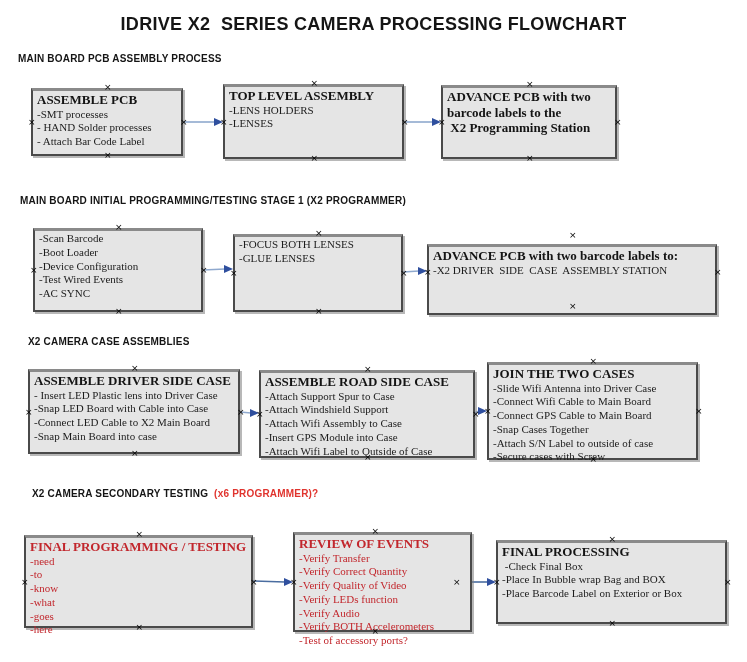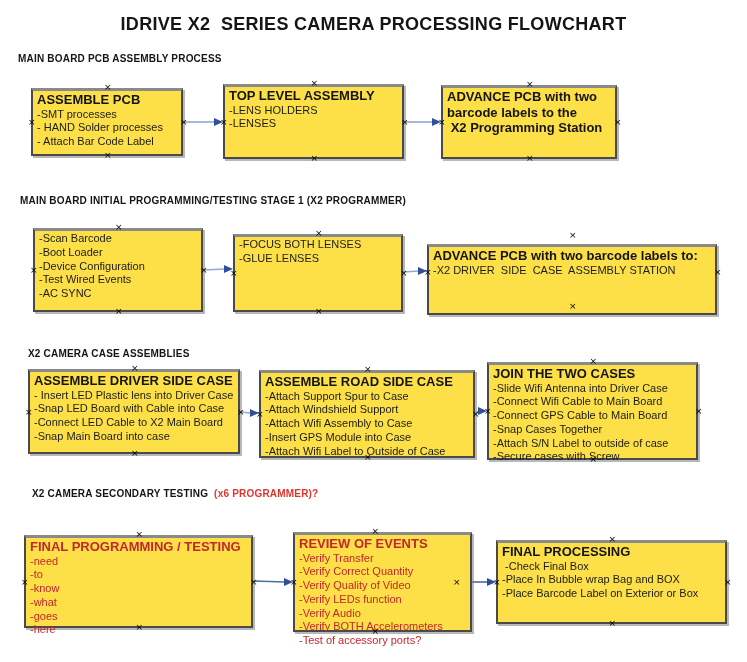--- a/index.html
+++ b/index.html
@@ -11,24 +11,24 @@
     position:absolute;top:14px;left:0;width:747px;text-align:center;
     font-size:18px;font-weight:bold;letter-spacing:.3px;white-space:pre;color:#151515;
   }
   .section-heading{
     position:absolute;font-size:10px;font-weight:bold;letter-spacing:.2px;
     white-space:pre;color:#151515;
   }
   .section-heading .red-part{color:#e0342e;}
   .flow-box{
     position:absolute;box-sizing:border-box;
-    background:#fde047;
+    background:#e5e5e5;
     border:2px solid #4a4a4a;border-top:3px solid #8a8a8a;
     box-shadow:2px 2px 0 rgba(125,125,125,.55);
-    padding:1px 3px 0 4px;overflow:visible;
+    padding:1px 3px 0 4px;overflow:visible;font-family:Liberation Serif, serif;
   }
   .box-title{font-size:13px;font-weight:bold;line-height:15.5px;white-space:pre-wrap;color:#141414;}
   .box-item{font-size:11px;line-height:13.8px;white-space:pre;color:#1c1c1c;}
   .flow-box.red-box .box-title,.flow-box.red-box .box-item{color:#c2272d;}
   .anchor{
     position:absolute;font-size:9px;line-height:9px;color:#000;
     font-family:"DejaVu Sans", sans-serif;pointer-events:none;
   }
   #arrow-layer{position:absolute;top:0;left:0;}
 </style>
@@ -52,21 +52,21 @@
       <line x1="475" y1="413" x2="479" y2="411" stroke="#8fa9ce" stroke-width="1.6"></line>
       <polygon points="487,411 478,407 478,415" fill="#2f4f9e"></polygon>
       <line x1="253" y1="581" x2="285" y2="582" stroke="#4a6da0" stroke-width="1.6"></line>
       <polygon points="293,582 284,578 284,586" fill="#2f4f9e"></polygon>
       <line x1="456" y1="582" x2="488" y2="582" stroke="#4a6da0" stroke-width="1.6"></line>
       <polygon points="496,582 487,578 487,586" fill="#2f4f9e"></polygon>
     </svg>
 
   <div class="section-heading" id="sh0" style="left: 18px; top: 53px;"><span>MAIN BOARD PCB ASSEMBLY PROCESS</span></div>
   <div class="section-heading" id="sh1" style="left: 20px; top: 195px;"><span>MAIN BOARD INITIAL PROGRAMMING/TESTING STAGE 1 (X2 PROGRAMMER)</span></div>
-  <div class="section-heading" id="sh2" style="left: 28px; top: 348px; text-align: center;"><span>X2 CAMERA CASE ASSEMBLIES</span></div>
+  <div class="section-heading" id="sh2" style="left: 28px; top: 336px; text-align: center;"><span>X2 CAMERA CASE ASSEMBLIES</span></div>
   <div class="section-heading" id="sh3" style="left: 32px; top: 488px;"><span>X2 CAMERA SECONDARY TESTING </span><span class="red-part"> (x6 PROGRAMMER)?</span></div>
 
   <div id="nodes">
       <div class="flow-box" style="left: 31px; top: 88px; width: 152px; height: 68px;">
         <div class="box-title">ASSEMBLE PCB</div>
         <div class="box-item">-SMT processes</div>
         <div class="box-item">- HAND Solder processes</div>
         <div class="box-item">- Attach Bar Code Label</div>
       </div>
       <span class="anchor" style="left: 104px; top: 83px;">×</span>

